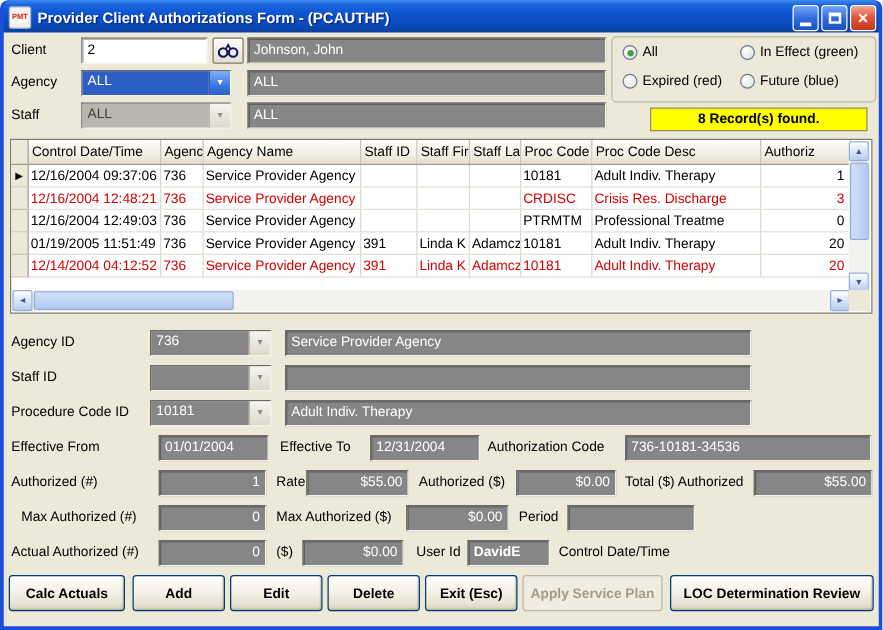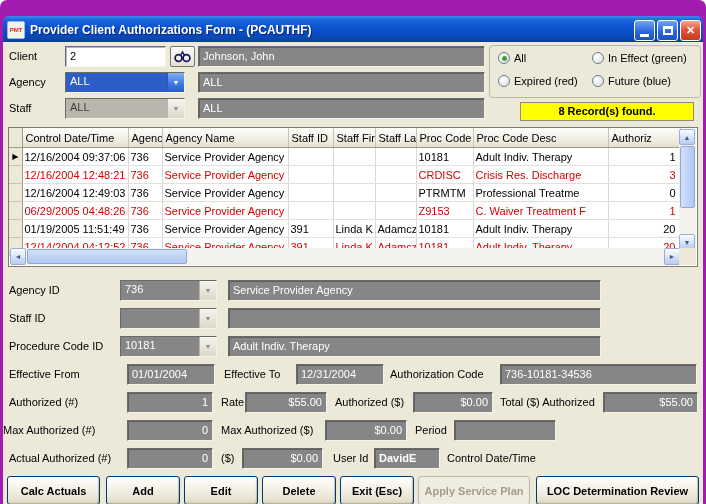--- a/index.html
+++ b/index.html
@@ -1,17 +1,17 @@
 <!DOCTYPE html>
 <html><head>
 <meta charset="utf-8">
 <style>
   html,body{margin:0;padding:0;}
   body{width:706px;height:504px;font-family:"Liberation Sans",sans-serif;font-size:11px;background:#fff;}
-  .window{position:relative;width:706px;height:504px;background:#a21caf;border-radius:7px 7px 0 0;padding:16px 3px 3px;box-sizing:border-box;overflow:hidden;}
+  .window{position:relative;width:706px;height:504px;background:#1d4ed8;border-radius:7px 7px 0 0;padding:0 3px 3px;box-sizing:border-box;overflow:hidden;}
   .titlebar{height:26px;display:flex;align-items:center;padding:2px 2px 0 4px;box-sizing:border-box;
     background:linear-gradient(180deg,#3C8CF0 0%,#1E66DE 14%,#0D55D2 40%,#0A4BC0 70%,#0A47AE 88%,#0B3F9A 100%);
     border-radius:6px 6px 0 0;}
   .app-icon{width:16px;height:16px;background:#F6F3EE;border:1px solid #9FB6DC;border-radius:2px;display:flex;align-items:center;justify-content:center;font-size:6px;font-weight:bold;color:#D42A1E;flex:0 0 auto;}
   .title-text{flex:1;color:#fff;font-weight:bold;font-size:12px;margin-left:5px;white-space:nowrap;overflow:hidden;text-shadow:1px 1px 1px rgba(0,0,60,.55);}
   .win-btns{display:flex;gap:2px;}
   .wbtn{width:21px;height:21px;border:1px solid #fff;border-radius:3px;display:flex;align-items:center;justify-content:center;color:#fff;font-size:11px;font-weight:bold;box-sizing:border-box;}
   .wbtn.minmax{background:linear-gradient(180deg,#6FA5F5 0%,#2E68DA 55%,#1D51C0 100%);}
   .wbtn.close{background:linear-gradient(180deg,#F5A893 0%,#E2563A 45%,#C53A20 100%);}
   .minbar{width:9px;height:3px;background:#fff;margin-top:10px;}
@@ -196,32 +196,20 @@
             <td>12/16/2004 12:49:03</td>
             <td>736</td>
             <td>Service Provider Agency</td>
             <td></td>
             <td></td>
             <td></td>
             <td>PTRMTM</td>
             <td>Professional Treatme</td>
             <td class="num">0</td>
           </tr>
-          <tr style="color: rgb(212, 0, 0);">
-            <td class="sel"></td>
-            <td>06/29/2005 04:48:26</td>
-            <td>736</td>
-            <td>Service Provider Agency</td>
-            <td></td>
-            <td></td>
-            <td></td>
-            <td>Z9153</td>
-            <td>C. Waiver Treatment F</td>
-            <td class="num">1</td>
-          </tr>
           <tr style="color: rgb(0, 0, 0);">
             <td class="sel"></td>
             <td>01/19/2005 11:51:49</td>
             <td>736</td>
             <td>Service Provider Agency</td>
             <td>391</td>
             <td>Linda K</td>
             <td>Adamcz</td>
             <td>10181</td>
             <td>Adult Indiv. Therapy</td>
@@ -298,21 +286,21 @@
 
     <span class="lbl" style="left:6px;top:354px">Authorized (#)</span>
     <div class="fld num" style="left:124px;top:350px;width:86px">1</div>
     <span class="lbl" style="left:218px;top:354px">Rate</span>
     <div class="fld num" style="left:242px;top:350px;width:82px">$55.00</div>
     <span class="lbl" style="left:332px;top:354px">Authorized ($)</span>
     <div class="fld num" style="left:410px;top:350px;width:80px">$0.00</div>
     <span class="lbl" style="left:497px;top:354px">Total ($) Authorized</span>
     <div class="fld num" style="left:600px;top:350px;width:95px">$55.00</div>
 
-    <span class="lbl" style="left:0;top:382px">Max Authorized (#)</span>
+    <span class="lbl" style="left:14px;top:382px">Max Authorized (#)</span>
     <div class="fld num" style="left:124px;top:378px;width:86px">0</div>
     <span class="lbl" style="left:218px;top:382px">Max Authorized ($)</span>
     <div class="fld num" style="left:322px;top:378px;width:82px">$0.00</div>
     <span class="lbl" style="left:412px;top:382px">Period</span>
     <div class="fld" style="left:451px;top:378px;width:102px"></div>
 
     <span class="lbl" style="left:6px;top:410px">Actual Authorized (#)</span>
     <div class="fld num" style="left:124px;top:406px;width:86px">0</div>
     <span class="lbl" style="left:218px;top:410px">($)</span>
     <div class="fld num" style="left:239px;top:406px;width:81px">$0.00</div>

